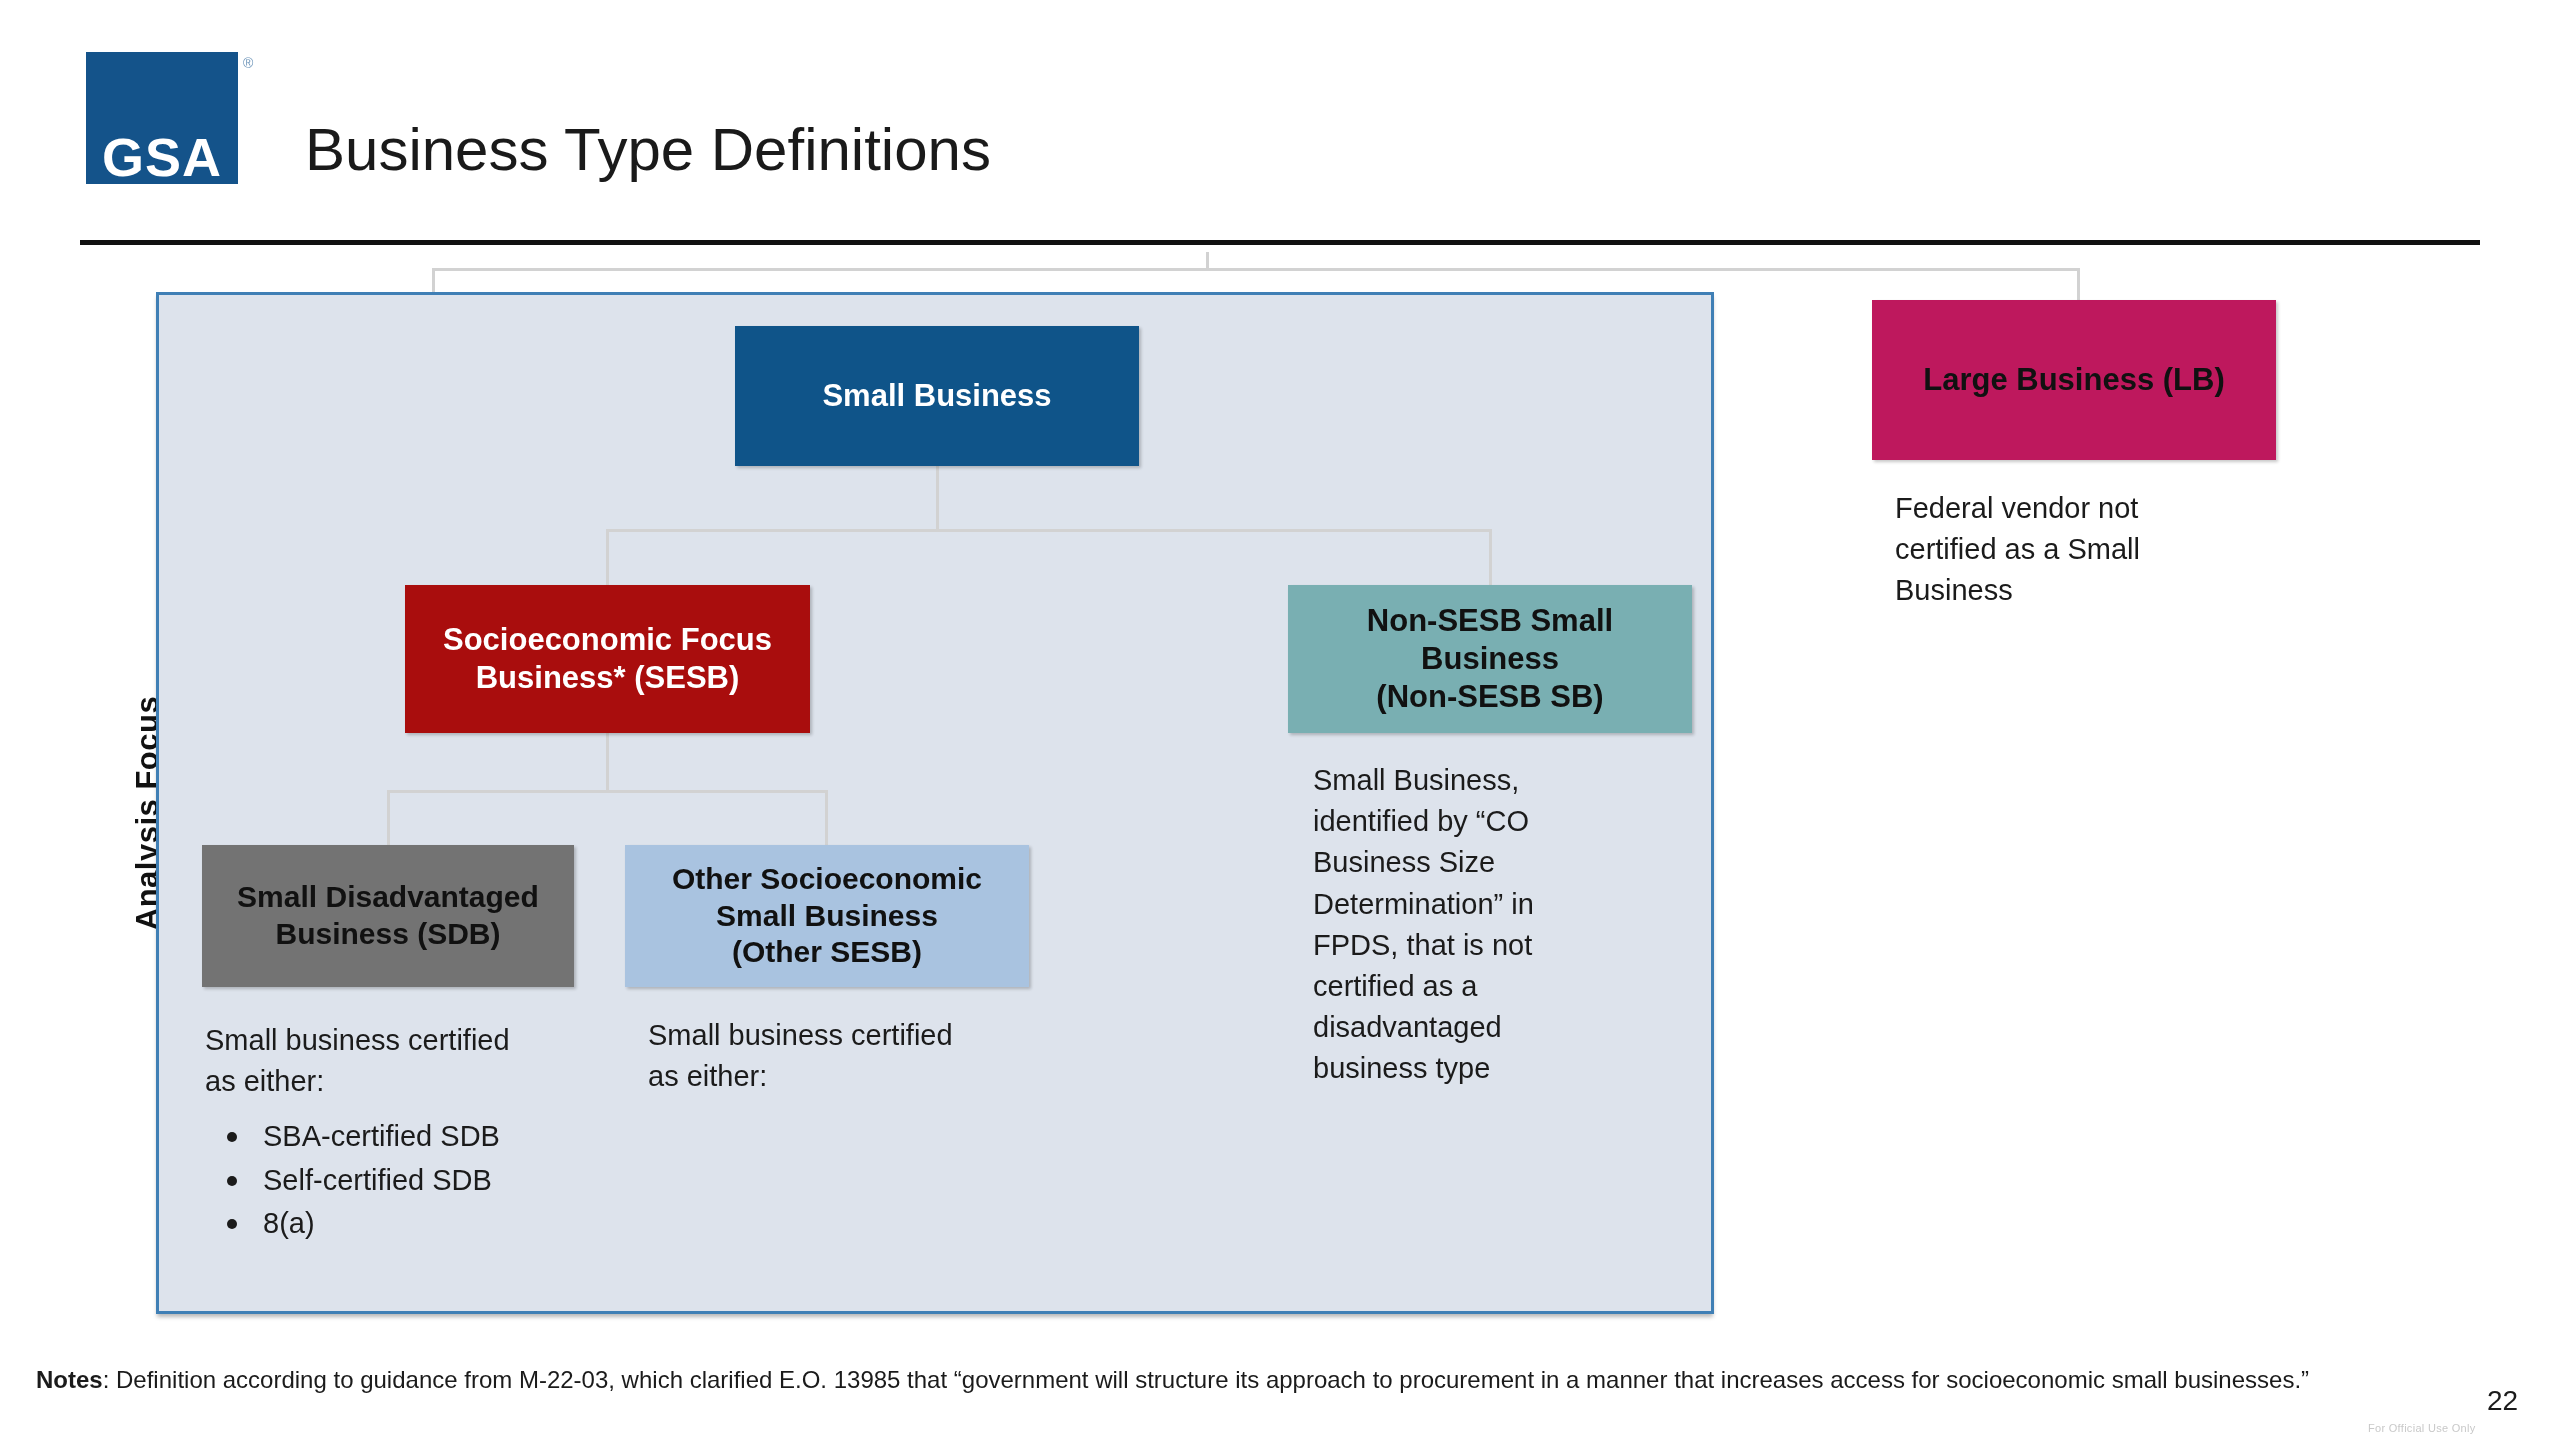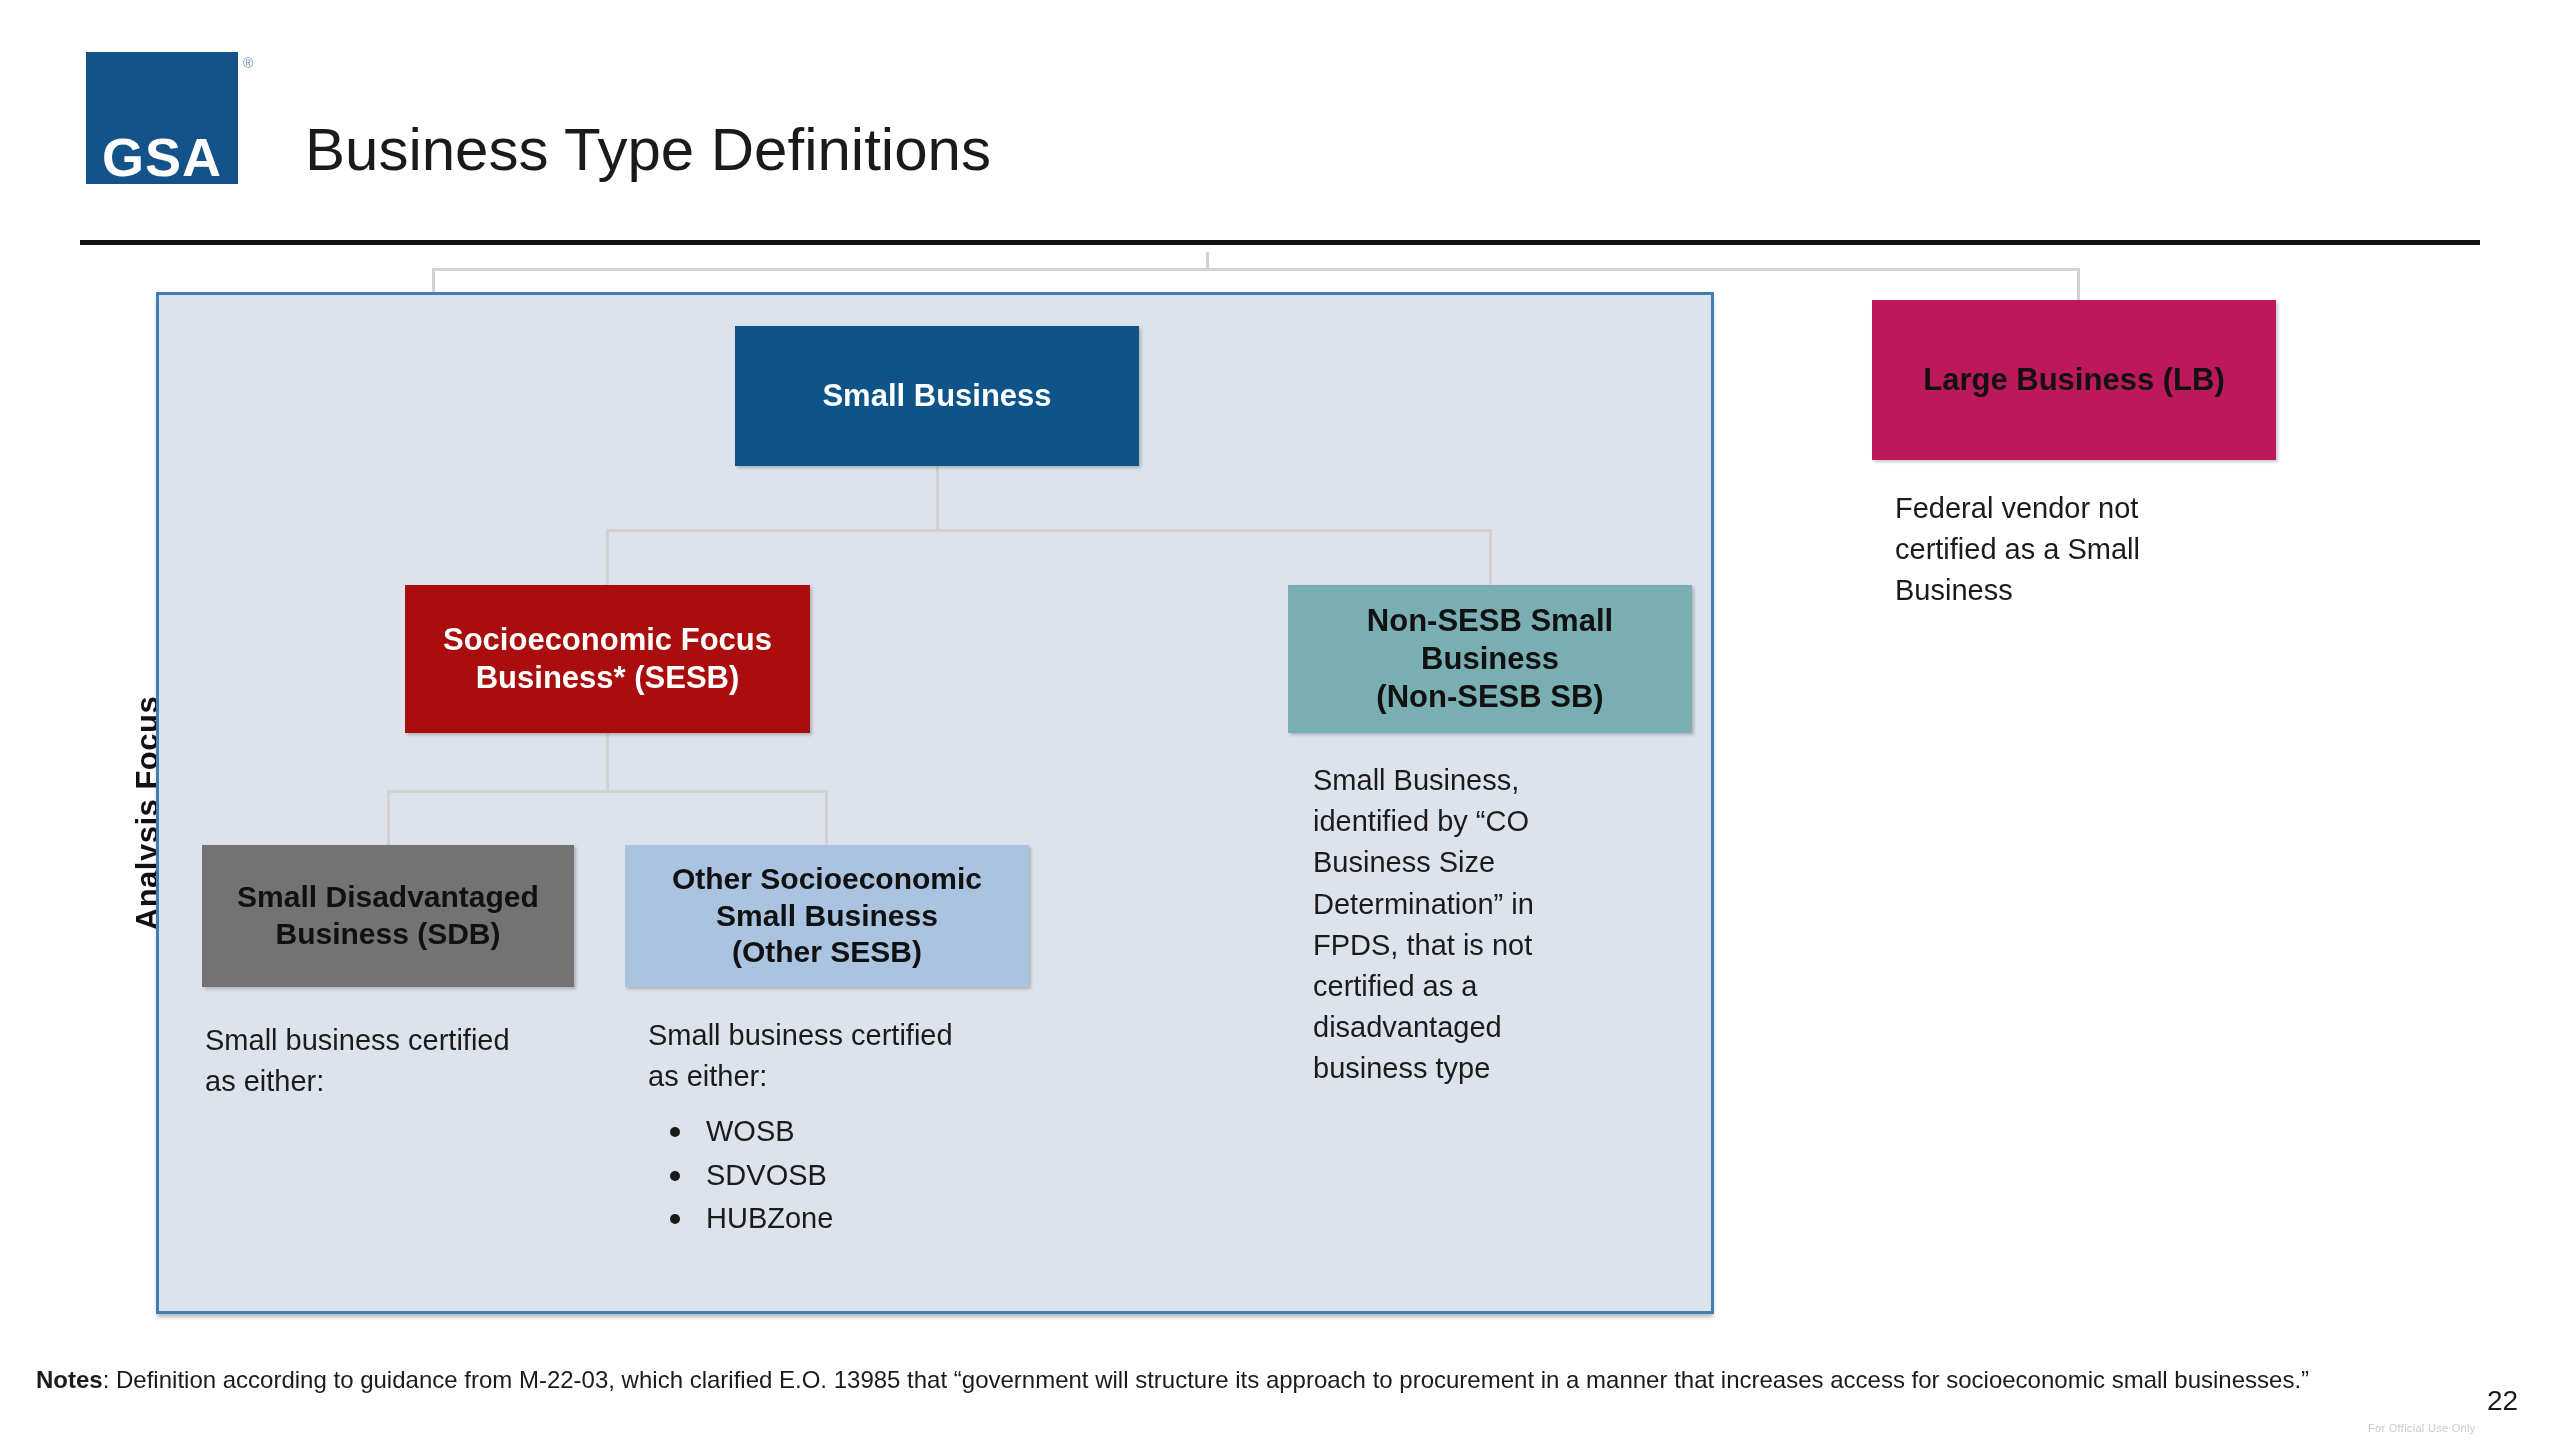--- a/index.html
+++ b/index.html
@@ -305,29 +305,29 @@
     <div>(Other SESB)</div>
   </div>
 </div>
 
 <div class="node" id="node-large-business">
   <span>Large Business (LB)</span>
 </div>
 
 <div class="desc" id="desc-sdb">
   <div>Small business certified as either:</div>
+  <ul class="bullets">
+    <li>SBA-certified SDB</li>
+    <li>Self-certified SDB</li>
+    <li>8(a)</li>
+  </ul>
 </div>
 
 <div class="desc" id="desc-other">
   <div>Small business certified as either:</div>
-  <ul class="bullets">
-    <li>WOSB</li>
-    <li>SDVOSB</li>
-    <li>HUBZone</li>
-  </ul>
 </div>
 
 <div class="desc" id="desc-nonsesb">Small Business, identified by “CO Business Size Determination” in FPDS, that is not certified as a disadvantaged business type</div>
 
 <div class="desc" id="desc-lb">Federal vendor not certified as a Small Business</div>
 
 <div id="notes">
   <b>Notes</b><span>: Definition according to guidance from M-22-03, which clarified E.O. 13985 that “government will structure its approach to procurement in a manner that increases access for socioeconomic small businesses.”</span>
 </div>
 <div id="page-number">22</div>

